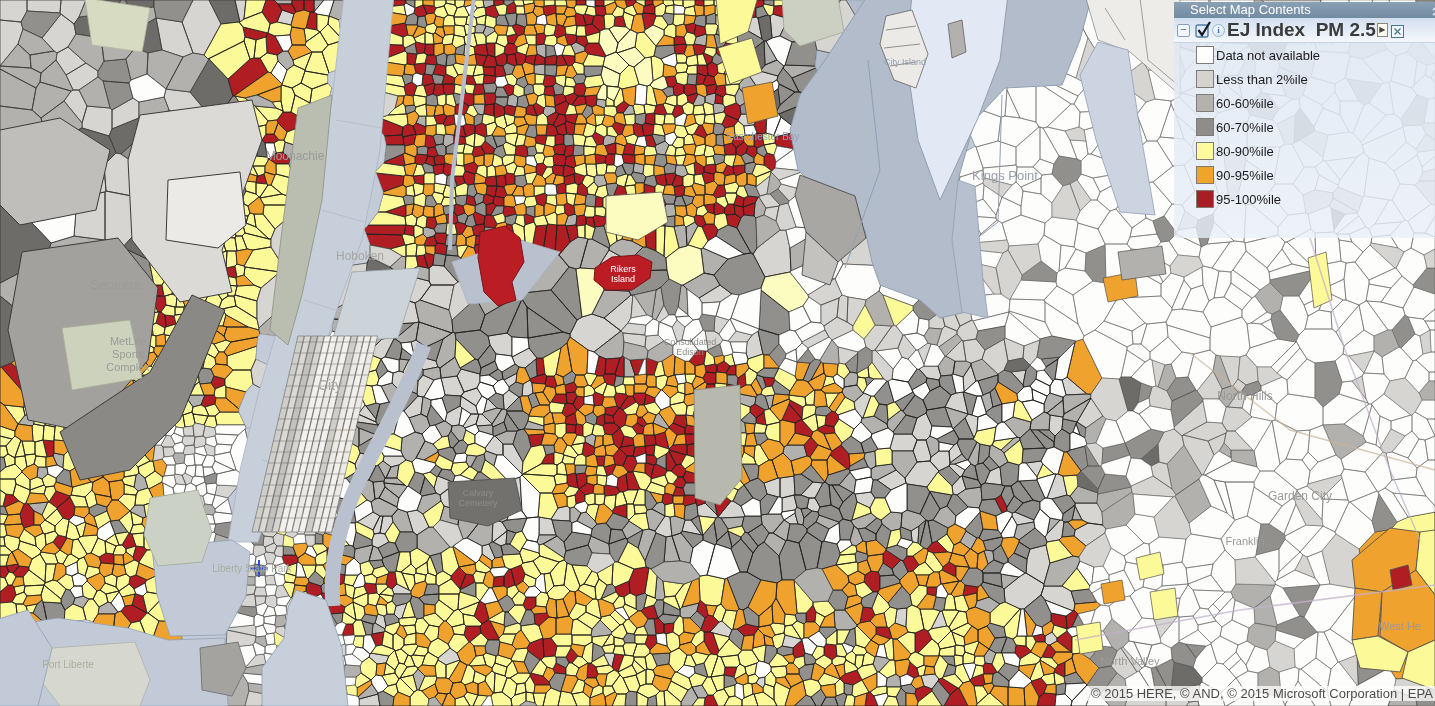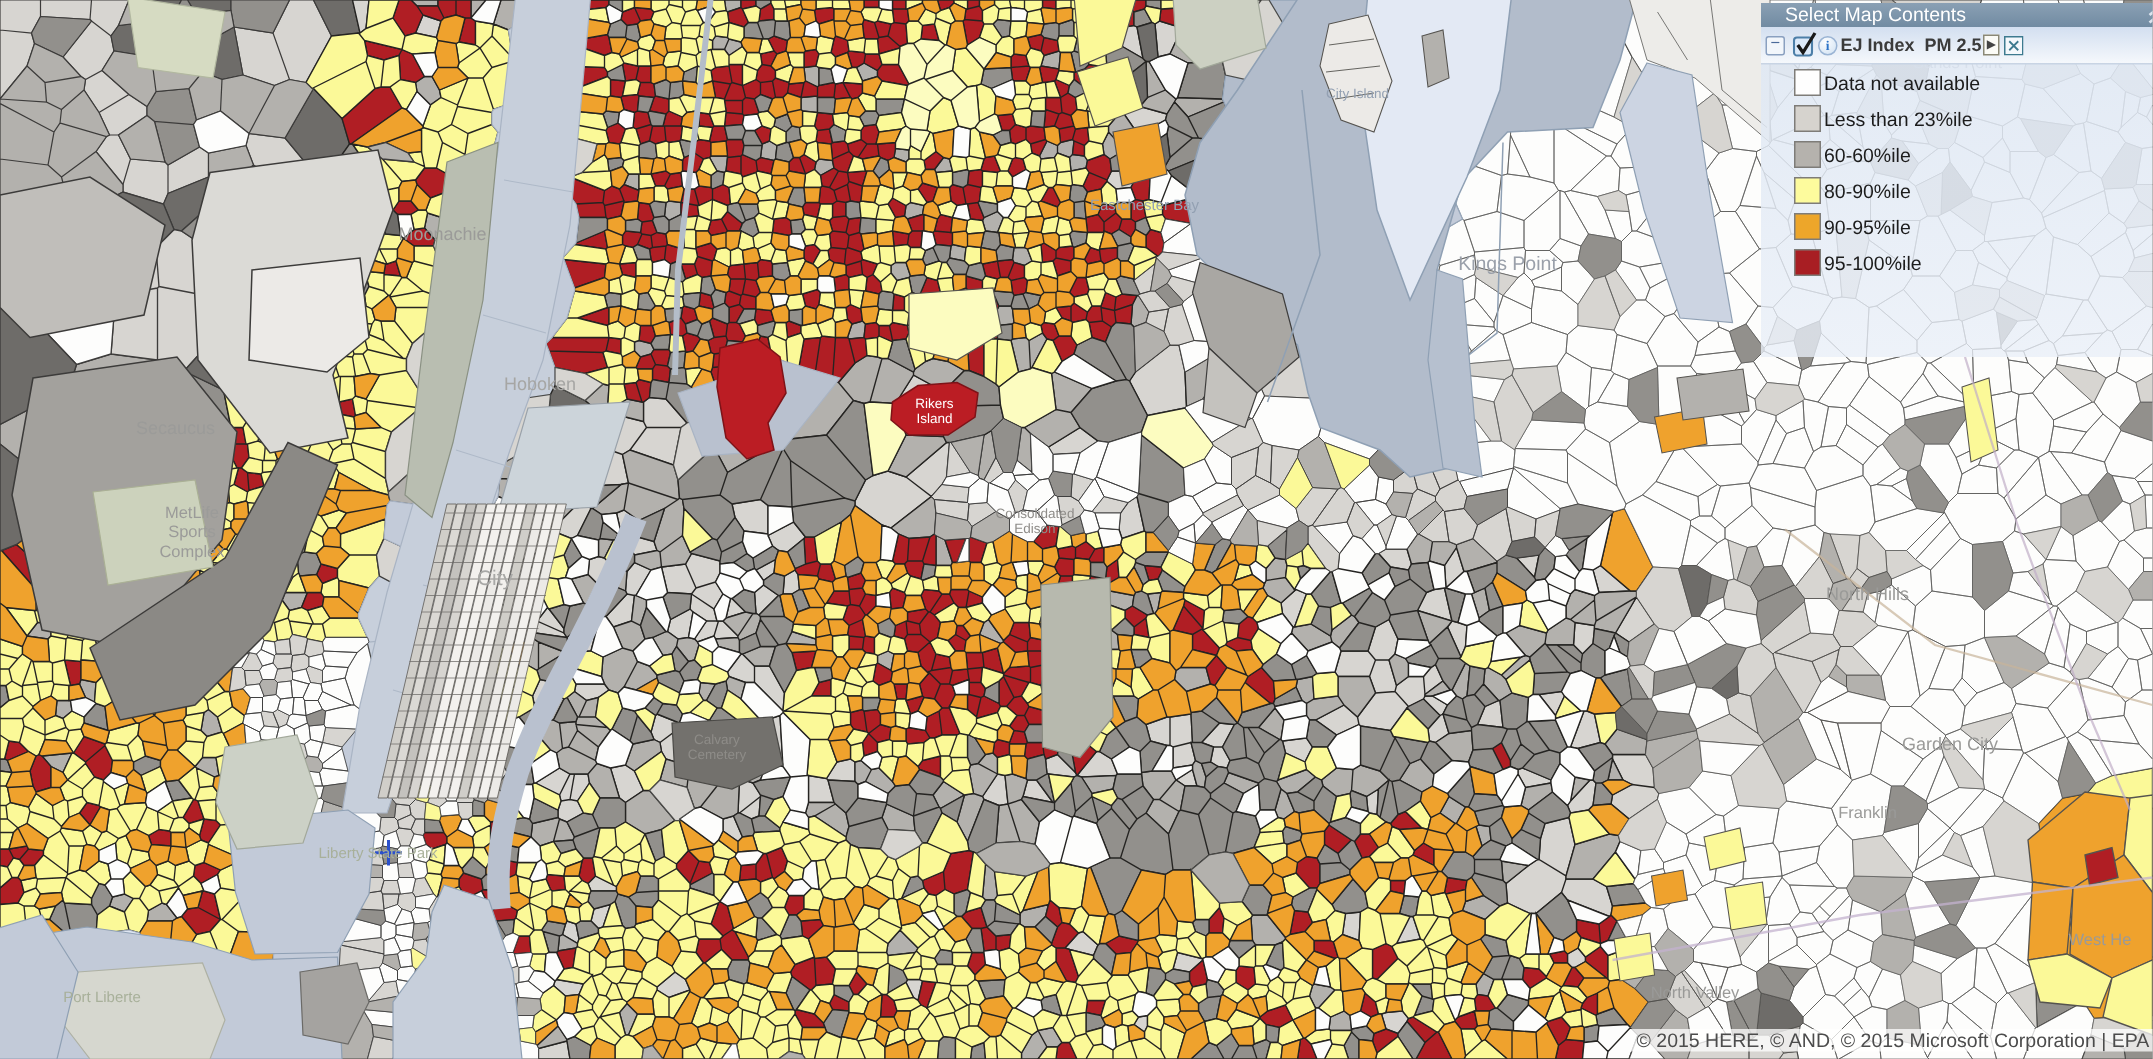--- a/index.html
+++ b/index.html
@@ -4,21 +4,21 @@
 #wrap{position:relative;width:1435px;height:706px;}
 #wrap>svg.map{position:absolute;left:0;top:0;}
 svg text{font-family:"Liberation Sans",sans-serif;}
 #panel{position:absolute;left:1174px;top:2px;width:261px;height:236px;background:linear-gradient(to bottom,rgba(222,231,243,.9),rgba(233,239,248,.78));}
 #phead{height:16px;background:linear-gradient(to bottom,#8aa0b4,#718ba2);color:#fff;font-weight:normal;font-size:13px;line-height:16px;position:relative;padding-right:26px;width:235px;padding-left:16px;}
 #phead svg{position:absolute;right:6px;top:3px;}
 #prow{height:24px;background:linear-gradient(to bottom,#d3dff0,#f5f8fc);display:flex;align-items:center;border-bottom:1px solid #c8d4e4;}
 .minus{display:inline-block;width:11px;height:11px;line-height:9px;border:1px solid #8aa0c0;background:#f2f6fb;color:#4a6a9a;font-size:11px;text-align:center;margin-left:3px;border-radius:2px;}
 .cb{margin-left:5px;height:18px;margin-top:-2px;}
 .info{display:inline-block;width:11px;height:11px;border-radius:50%;background:radial-gradient(circle at 4px 3px,#fdfeff,#cfe0f2);border:1px solid #9ab4d4;color:#2e74c8;font-size:9px;font-weight:bold;text-align:center;line-height:11px;margin-left:0;font-family:"Liberation Serif",serif;}
-.ptitle{font-size:12px;font-weight:bold;color:#3b3b3b;margin-left:2px;letter-spacing:0;}
+.ptitle{font-size:19px;font-weight:bold;color:#3b3b3b;margin-left:2px;letter-spacing:0;}
 .pbtn{font-size:8px;color:#444;border:1px solid #8a8876;background:#fbfbf6;width:9px;height:12px;line-height:12px;text-align:center;margin-left:1px;}
 .xbtn{margin-left:3px;height:13px;}
 .lrow{height:24px;display:flex;align-items:center;}
 .sw{width:16px;height:16px;border:1px solid #7e7c78;margin-left:22px;}
 .lt{font-size:13px;color:#1c1c1c;margin-left:2px;}
 #attr{position:absolute;left:1087px;top:686px;width:348px;height:15px;background:rgba(255,255,255,.75);font-size:13px;color:#4c4c4c;white-space:nowrap;overflow:hidden;line-height:15px;padding-left:4px;}
 </style></head><body>
 <div id="wrap">
 <svg class="map" width="1435" height="706" viewBox="0 0 1435 706">
 <rect width="1435" height="706" fill="#d6d5d1"></rect>
@@ -195,25 +195,29 @@
             <rect x="0.5" y="0.5" width="12" height="12" fill="#f4f8fc" stroke="#3d7a8f"></rect>
             <path d="M3.5 3.5 9.5 9.5M9.5 3.5 3.5 9.5" stroke="#3d7a8f" stroke-width="1.2"></path>
           </svg></span>
       </div>
  <div class="lrow">
         <span class="sw" style="background:#fefefe"></span>
         <span class="lt">Data not available</span>
       </div>
  <div class="lrow">
         <span class="sw" style="background:#d6d3ce"></span>
-        <span class="lt">Less than 23%ile</span>
+        <span class="lt">Less than 2%ile</span>
       </div>
  <div class="lrow">
         <span class="sw" style="background:#b5b2ad"></span>
         <span class="lt">60-60%ile</span>
+      </div>
+ <div class="lrow">
+        <span class="sw" style="background:#8f8d89"></span>
+        <span class="lt">60-70%ile</span>
       </div>
  <div class="lrow">
         <span class="sw" style="background:#fdfb9d"></span>
         <span class="lt">80-90%ile</span>
       </div>
  <div class="lrow">
         <span class="sw" style="background:#eda62a"></span>
         <span class="lt">90-95%ile</span>
       </div>
  <div class="lrow">

